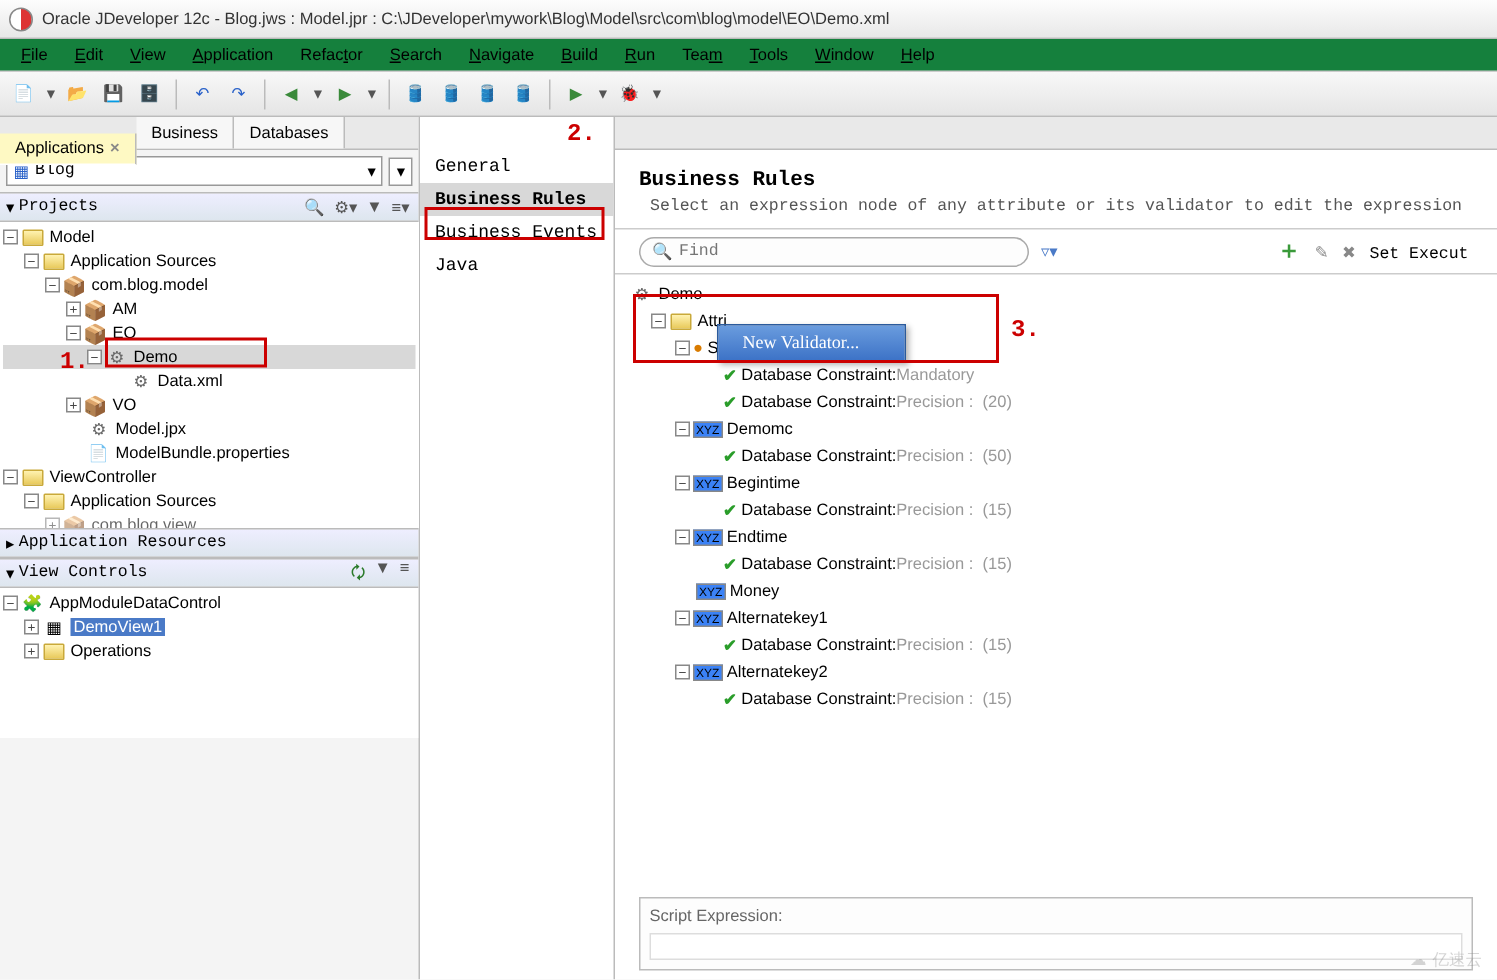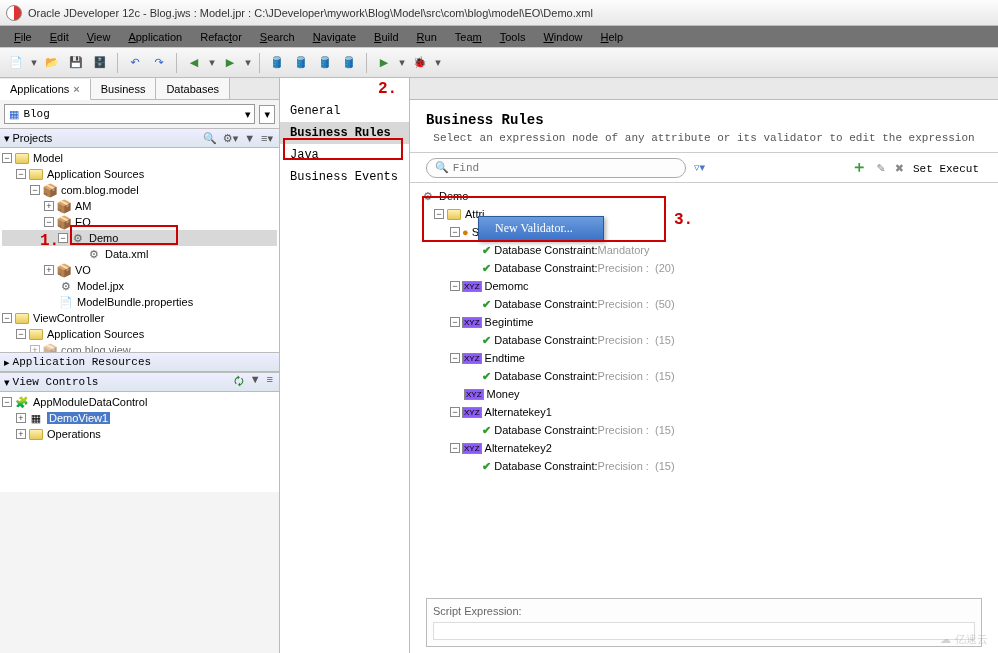--- a/index.html
+++ b/index.html
@@ -1,30 +1,30 @@
 <!DOCTYPE html>
 <html><head>
 <meta charset="utf-8">
 <style>
 * { box-sizing: border-box; margin: 0; padding: 0; font-family: Tahoma, Arial, sans-serif; font-size: 11px; }
 body { background: #f0f0f0; width: 998px; height: 653px; overflow: hidden; position: relative; }
 .titlebar { background: linear-gradient(#fdfdfd,#e8e8e8); height: 26px; display: flex; align-items: center; padding: 0 6px; border-bottom: 1px solid #bbb; }
 .titlebar .appicon { width:16px; height:16px; border-radius:50%; background: conic-gradient(#d33,#d33 50%,#fff 50%); border:1px solid #888; margin-right:6px; }
 .titlebar .title { font-size: 11px; color:#333; }
-.menubar { height: 22px; background:#737373; display:flex; align-items:center; padding:0 6px; gap:2px; border-bottom:1px solid #ccc;}
+.menubar { height: 22px; background:#15803d; display:flex; align-items:center; padding:0 6px; gap:2px; border-bottom:1px solid #ccc;}
 .menubar .mitem { padding:2px 8px; cursor:default; }
 .menubar .mitem u { text-decoration: underline; }
 .toolbar { height: 30px; background: linear-gradient(#f8f8f8,#e5e5e5); border-bottom:1px solid #bbb; display:flex; align-items:center; padding:0 6px; gap:4px;}
 .tbtn { width:20px; height:20px; display:flex; align-items:center; justify-content:center; border-radius:2px; }
 .sep { width:1px; height:20px; background:#bbb; margin:0 3px;}
 .main { display:flex; height: calc(653px - 26px - 22px - 30px); }
 .leftcol { width: 280px; background:#f4f4f4; border-right:1px solid #bbb; display:flex; flex-direction:column; overflow:hidden;}
 .tabs { display:flex; background:#e9e9e9; height:22px; border-bottom:1px solid #bbb; }
 .tab { padding:3px 10px; border-right:1px solid #bbb; background:#f7f7f7; display:flex; align-items:center; gap:4px; cursor:default;}
-.tab.active { background:#ffffff; border-bottom:1px solid #fff; position:relative; top:1px;}
+.tab.active { background:#fef9c3; border-bottom:1px solid #fff; position:relative; top:11px;}
 .tabclose { color:#888; font-weight:bold; }
 .appselect { display:flex; align-items:center; padding:4px; gap:4px; background:#f4f4f4;}
 .appselect .combo { flex:1; border:1px solid #999; background:#fff; height:20px; display:flex; align-items:center; padding:0 4px; justify-content:space-between;}
 .panelhdr { background: linear-gradient(#eef,#dde6ee); height:20px; display:flex; align-items:center; padding:0 4px; border-top:1px solid #bbb; border-bottom:1px solid #bbb; gap:3px;}
 .panelhdr .spacer { flex:1; }
 .tree { background:#fff; overflow:auto; font-family: "Courier New", monospace; font-size:12px; padding:2px; }
 .treerow { display:flex; align-items:center; height:16px; white-space:nowrap; cursor:default;}
 .indent { display:inline-block; }
 .tgl { width:10px; height:10px; border:1px solid #888; display:inline-flex; align-items:center; justify-content:center; font-size:9px; line-height:8px; margin-right:2px; background:#fff; color:#444;}
 .ticon { width:16px; height:14px; margin-right:3px; display:inline-flex; align-items:center; justify-content:center; font-size:11px;}
@@ -41,21 +41,21 @@
 .editortabs { height:22px; display:flex; align-items:flex-end; background:#e9e9e9; border-bottom:1px solid #bbb; padding-left:4px; margin-left:-131px; padding-left:4px;}
 .secTitle { font-family:"Courier New",monospace; font-size:14px; font-weight:bold; padding:12px 16px 4px; }
 .secDesc { font-family:"Courier New",monospace; font-size:11px; color:#555; padding:0 16px 8px;text-align:center;}
 .findbar { display:flex; align-items:center; gap:8px; padding:4px 16px; border-bottom:1px solid #ccc; border-top:1px solid #ccc;}
 .findbox { flex:0 0 260px; border:1px solid #aaa; border-radius:10px; height:20px; display:flex; align-items:center; padding:0 8px; gap:4px; background:#fdfdfd;}
 .findbox input { border:none; outline:none; flex:1; font-family:"Courier New",monospace; color:#888; background:transparent;}
 .rtree { flex:1; overflow:auto; padding:4px 10px; font-family:"Courier New",monospace; font-size:12px; position:relative;}
 .rrow { display:flex; align-items:center; height:18px; white-space:nowrap;}
 .rrow .gray { color:#999; }
 .check { color:#2a9d2a; font-weight:bold; margin-right:3px;}
-.xyz { border:1px solid #888; font-size:8px; padding:0 1px; background:#8b5cf6; margin-right:3px; font-family:Arial;}
+.xyz { border:1px solid #888; font-size:8px; padding:0 1px; background:#3b82f6; margin-right:3px; font-family:Arial;}
 .ctxmenu { position:absolute; background:linear-gradient(#6a9cde,#3d73c7); color:#fff; border:1px solid #2a5a9c; padding:4px 30px 4px 16px; font-family:Tahoma; font-size:12px; box-shadow:2px 2px 4px rgba(0,0,0,0.3);}
 .selrow { background:#cde; }
 .selrow2 { background:#4a7ac7; color:#fff; }
 .scriptexpr { border:1px solid #bbb; margin:6px 16px; padding:6px; font-family:"Courier New",monospace; color:#666; background:#fdfdfd;}
 .watermark { position:absolute; right:10px; bottom:6px; opacity:0.35; font-size:18px; font-family:Arial; color:#888; display:flex; align-items:center; gap:4px;}
 #proj-tree { height:204px; position:relative;}
 #dc-tree { height:100px;}
 .pnlicons { display:flex; gap:2px;}
 .pnlicons span { padding:0 2px; cursor:default; color:#555;}
 .actionicons span { padding:0 3px; cursor:default; }
@@ -132,21 +132,21 @@
             <span style="color:#2961c9;">▦</span>
             <span style="font-family:'Courier New',monospace;">Blog</span>
           </span>
         <span>▾</span>
       </div>
       <span style="border:1px solid #999;padding:2px 4px;background:#fff;">▾</span>
     </div>
 
     <div class="panelhdr">
       <span>▾</span>
-      <span style="font-family:Liberation Sans, sans-serif;">Projects</span>
+      <span style="font-family:Liberation Mono, monospace;">Projects</span>
       <span class="spacer"></span>
       <div class="pnlicons">
         <span>🔍</span>
         <span>⚙▾</span>
         <span>▼</span>
         <span>≡▾</span>
       </div>
     </div>
 
     <div class="tree" id="proj-tree">
@@ -271,22 +271,22 @@
             <span class="folder"></span>
           </span>
           <span>Operations</span>
         </div>
     </div>
   </div>
 
   <div class="centercol" style="position:relative;">
     <div class="navitem">General</div>
     <div class="navitem sel">Business Rules</div>
+    <div class="navitem">Business Events</div>
     <div class="navitem">Java</div>
-    <div class="navitem">Business Events</div>
     <div class="redbox" style="left:3px; top:60px; width:120px; height:22px;"></div>
     <div class="callout" style="left:98px; top:2px;">2.</div>
   </div>
 
   <div class="rightcol">
     <div class="editortabs">
       
     </div>
 
     <div class="secTitle">Business Rules</div>

